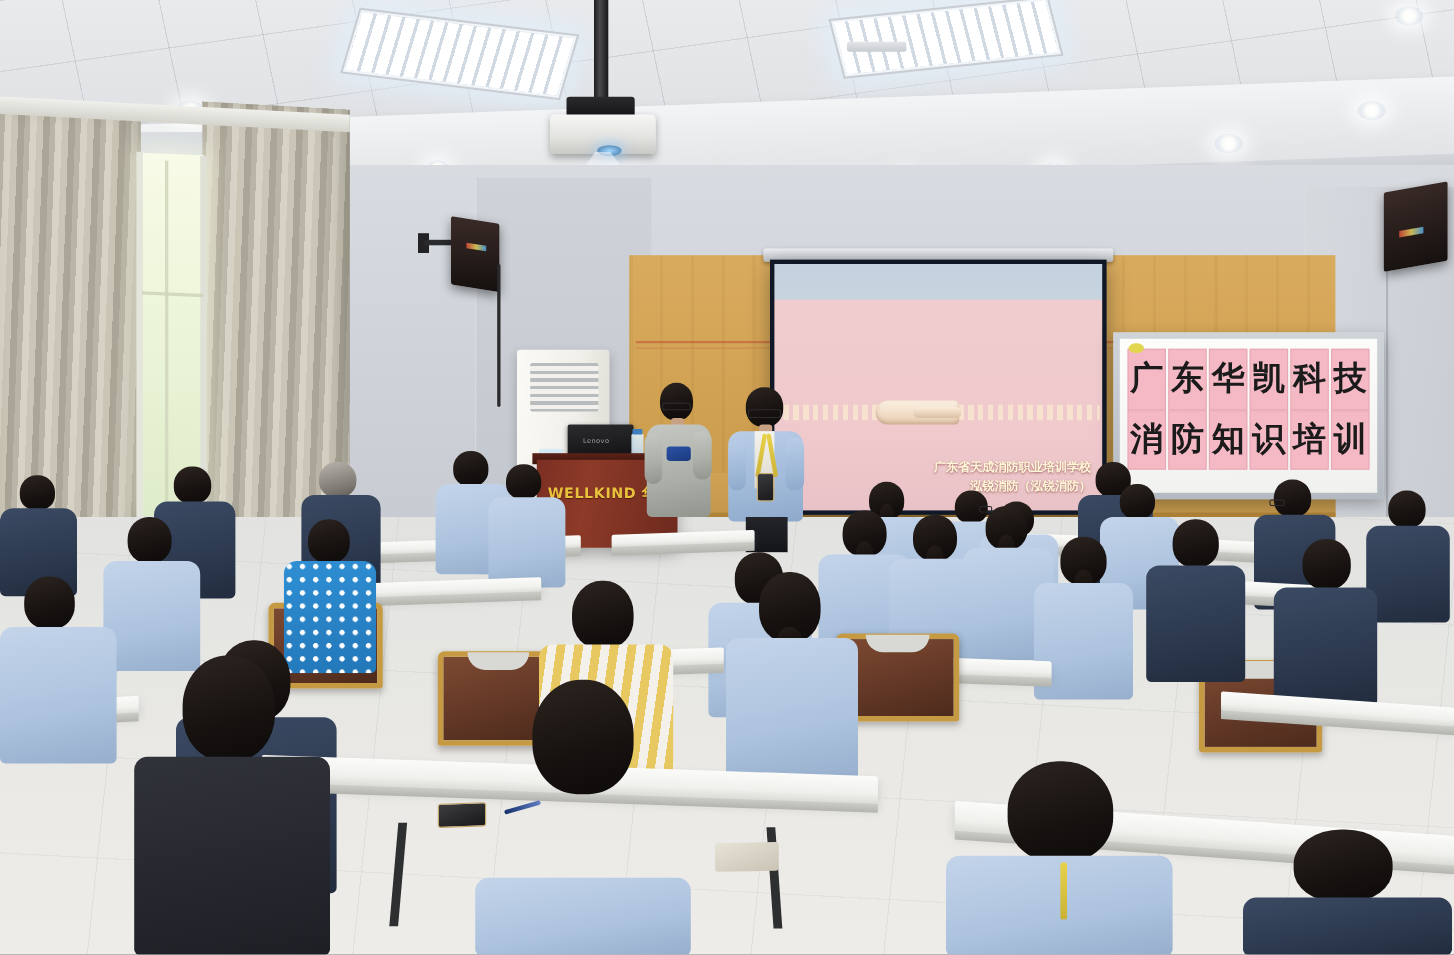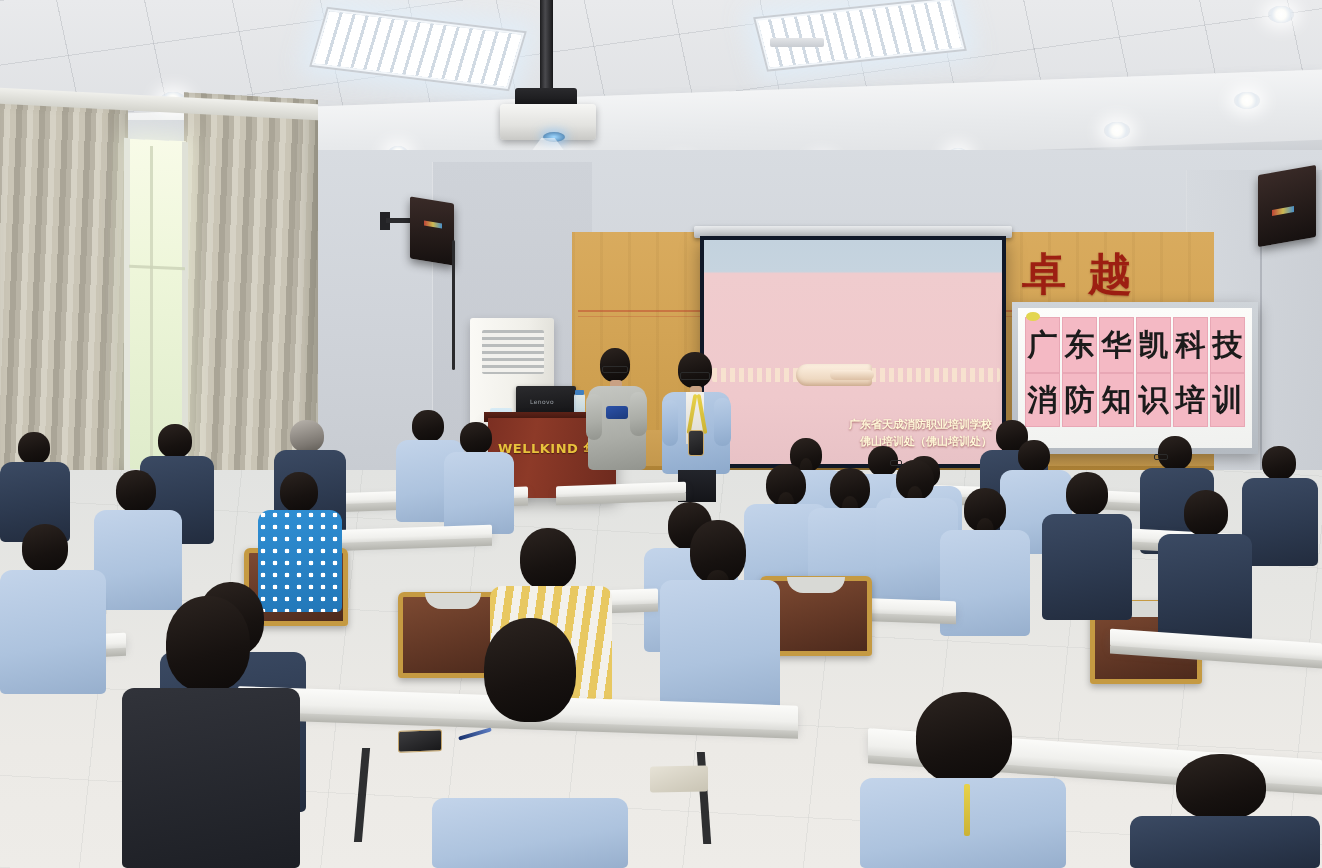--- a/index.html
+++ b/index.html
@@ -391,21 +391,20 @@
   <div class="abs" id="wall-mid-panel"></div>
   <div class="abs" id="wall-right-panel"></div>
   <div class="abs" id="wall-right-seam"></div>
 
   <div class="abs" id="wood-wall"></div>
   <div class="abs" id="wood-wall-lo"></div>
   <div class="abs" id="wood-line1"></div>
   <div class="abs" id="wood-line2"></div>
   <div class="abs" id="wood-base"></div>
 
-  <div class="abs wall-char" id="slogan-right">卓越</div>
 
   <div class="abs" id="curtain-wrap">
     <div class="curtain" id="curtain-a"></div>
     <div class="curtain" id="curtain-b"></div>
   </div>
   <div class="abs" id="window-gap"></div>
   <div class="abs" id="window-frame-l"></div>
   <div class="abs" id="window-frame-r"></div>
   <div class="abs" id="window-mullion-v"></div>
   <div class="abs" id="window-mullion-h"></div>
@@ -428,21 +427,21 @@
   <div class="abs" id="screen-frame">
     <div id="screen-surface">
       <div id="zipper">
         <div class="zip-teeth" id="zip-left"></div>
         <div class="zip-teeth" id="zip-right"></div>
         <div id="zip-slider"></div>
         <div id="zip-pull"></div>
       </div>
       <div id="slide-credit">
         <div>广东省天成消防职业培训学校</div>
-        <div>佛山培训处（佛山培训处）</div>
+        <div>泓锐消防（泓锐消防）</div>
       </div>
     </div>
   </div>
 
   <div class="abs" id="wb-frame">
     <div id="wb-surface">
       <div id="wb-magnet"></div>
       <div class="wb-row r1">
         <div class="wb-cell">广</div>
         <div class="wb-cell">东</div>

